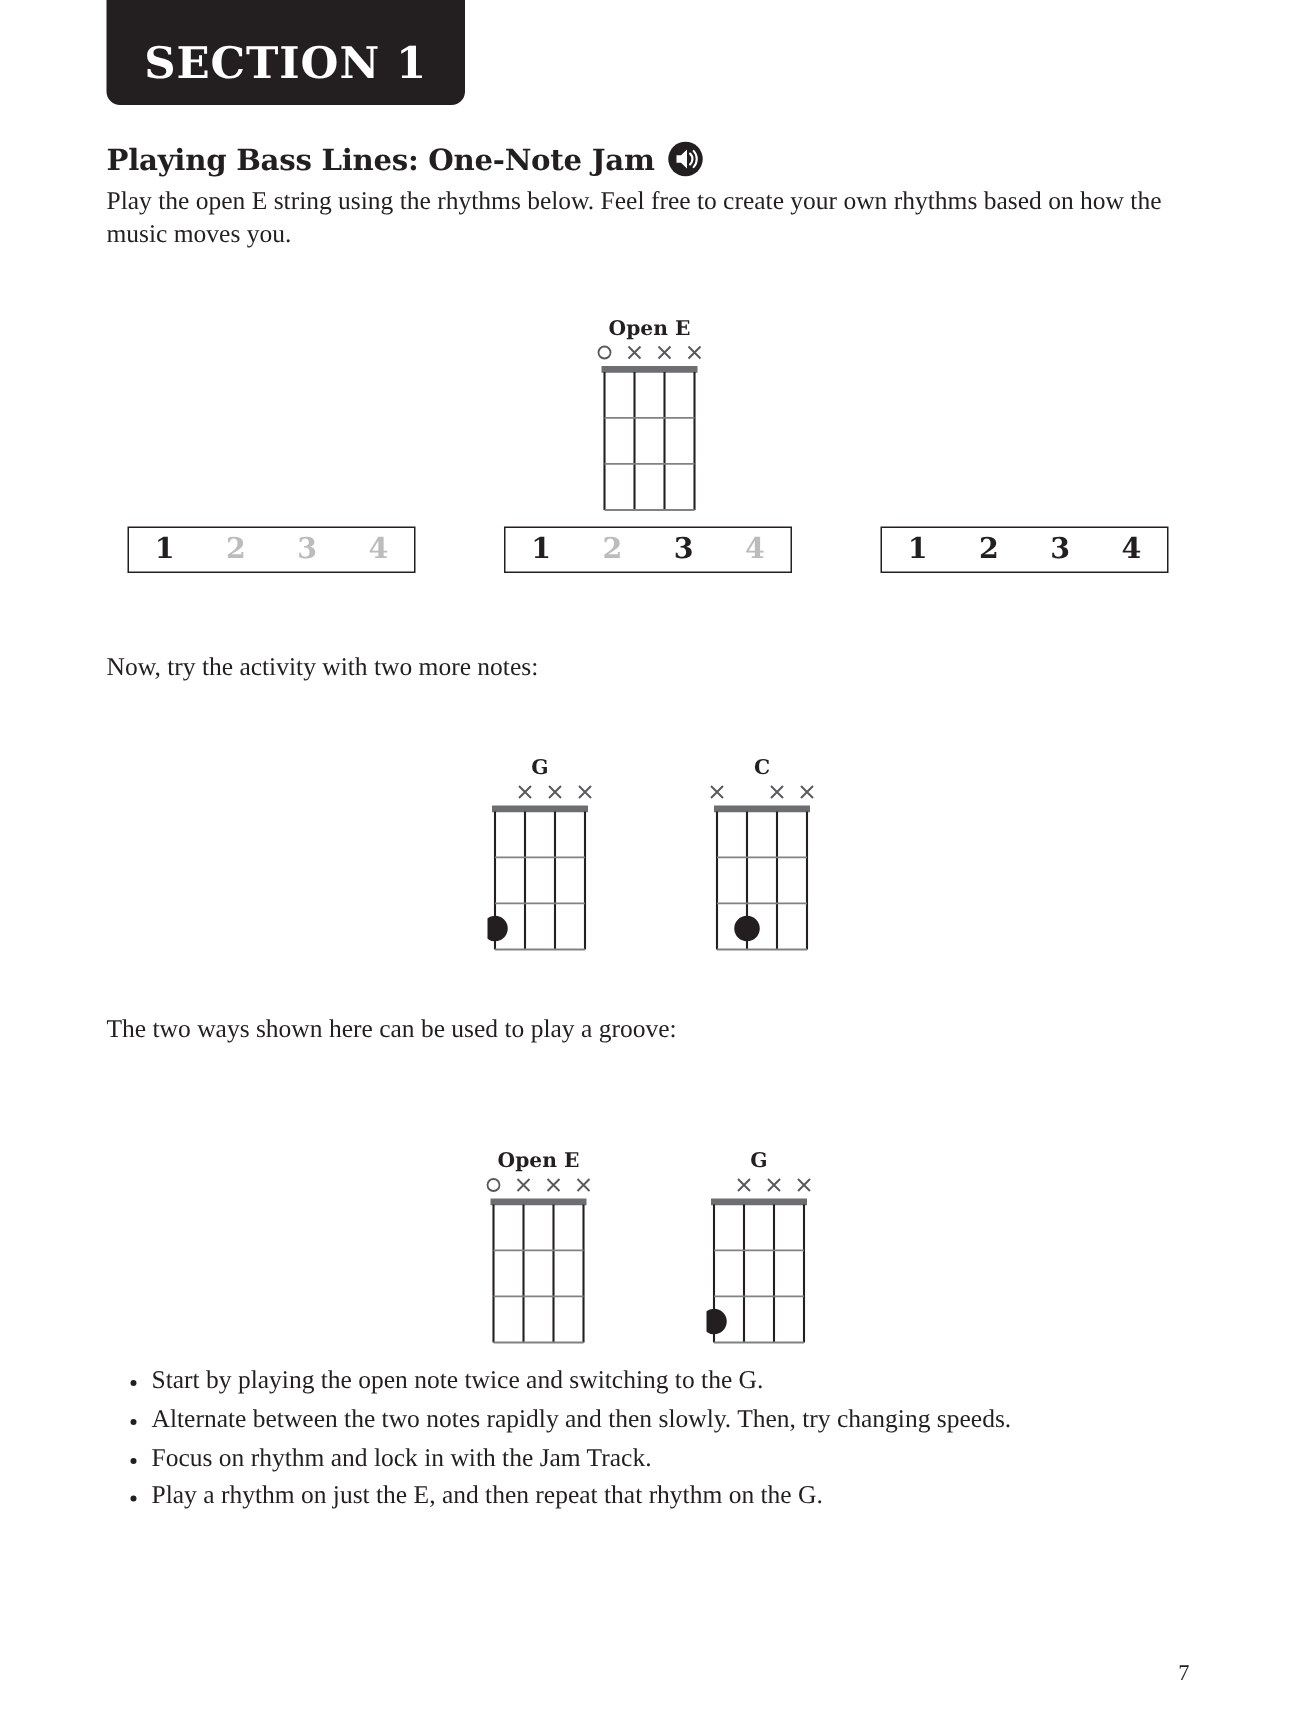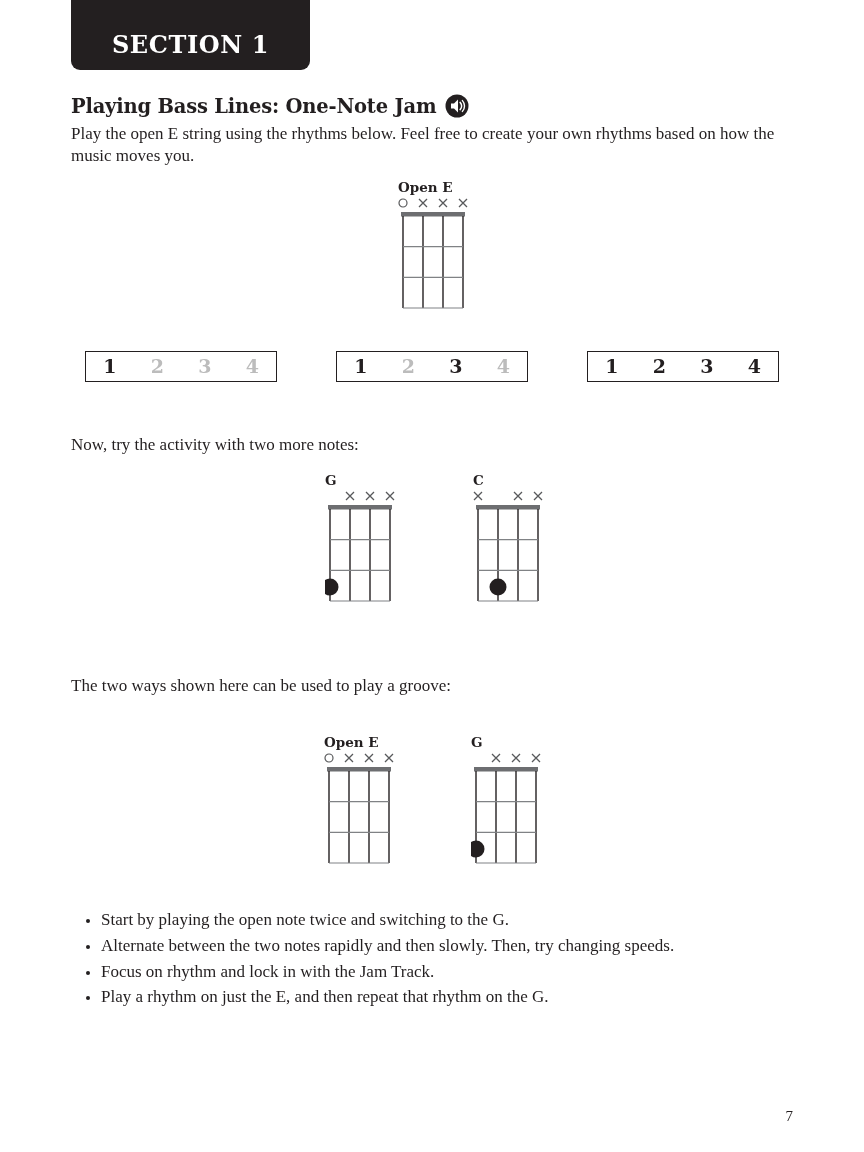--- a/index.html
+++ b/index.html
@@ -25,21 +25,21 @@
     border-radius: 9px;
     display: flex;
     align-items: flex-end;
     justify-content: center;
     padding-bottom: 11px;
   }
   .section-banner .label {
     color: #ffffff;
     font-family: "DejaVu Serif", serif;
     font-weight: bold;
-    font-size: 24px;
+    font-size: 29px;
     letter-spacing: 0.6px;
   }
 
   
   .page {
     position: absolute;
     left: 0; top: 0;
     width: 864px;
     height: 1152px;
   }
@@ -63,20 +63,22 @@
     color: #231f20;
   }
 
   
   .icon-audio { width: 24px; height: 24px; display: inline-block; flex: none; }
   .icon-video { width: 29px; height: 24px; display: inline-block; flex: none; }
 
   
   .chord {
     position: absolute;
+    text-align: center;
+    margin-top: 32px;
   }
   .chord-name {
     font-family: "DejaVu Serif", serif;
     font-weight: bold;
     font-size: 13.5px;
     color: #231f20;
     margin-bottom: 2px;
     white-space: nowrap;
   }
   .markers {

